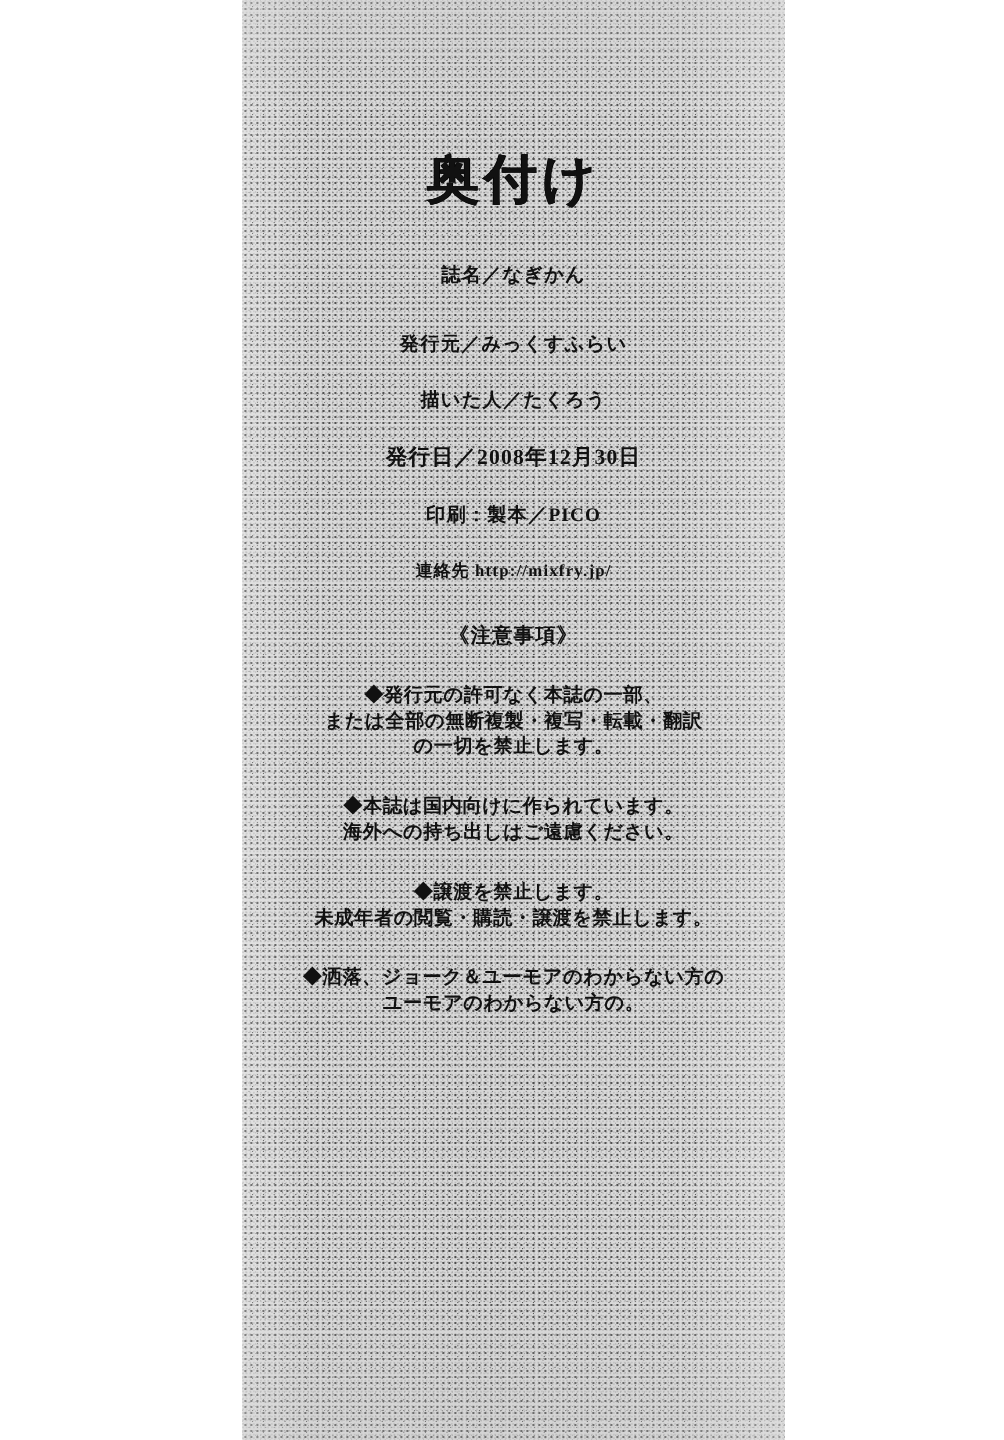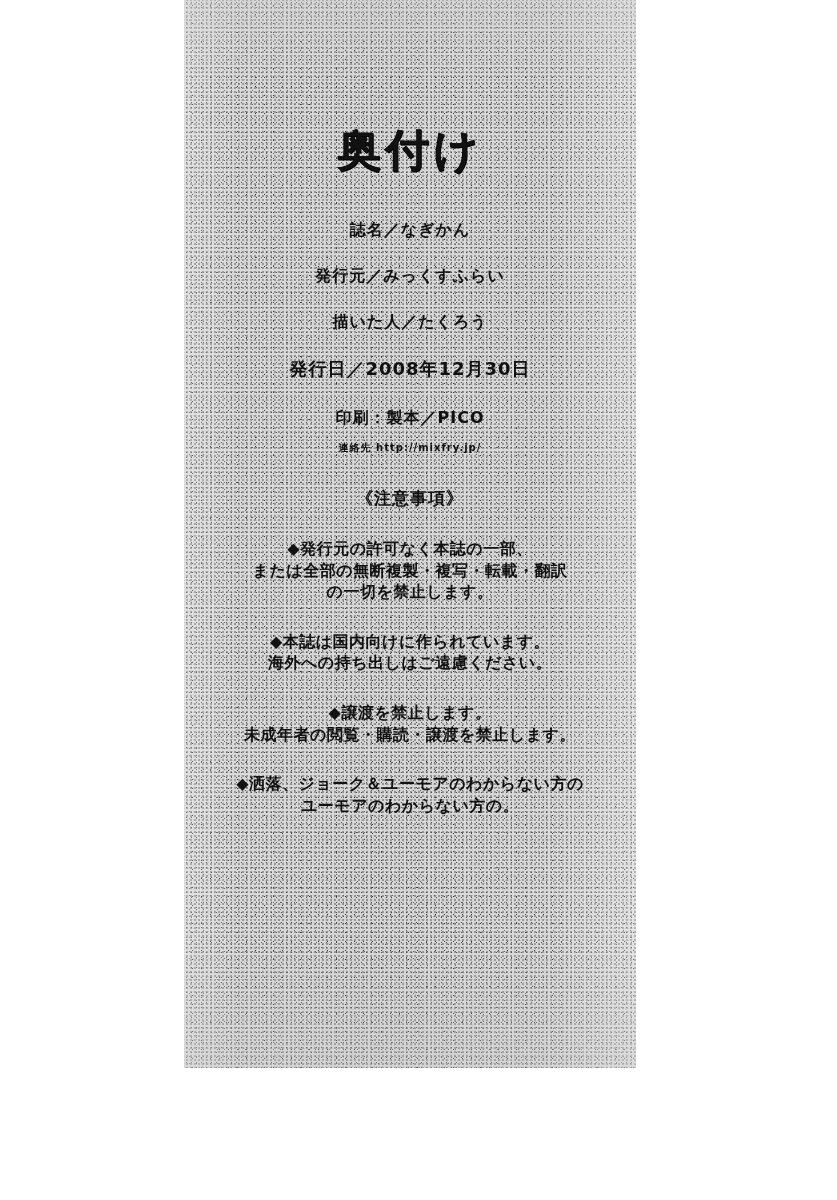--- a/index.html
+++ b/index.html
@@ -11,34 +11,35 @@
     width: 837px;
     height: 1200px;
     position: relative;
     font-family: "DejaVu Sans", sans-serif;
     overflow: hidden;
   }
 
   
   #colophon-page {
     position: absolute;
-    left: 184px;
+    left: 202px;
     top: 0;
     width: 452px;
-    height: 1068px;
+    height: 1200px;
     background-color: #d8d8d8;
     background-image:
       radial-gradient(#4a4a4a 0.6px, transparent 0.7px),
       radial-gradient(#5d5d5d 0.5px, transparent 0.6px),
       radial-gradient(#8f8f8f 0.7px, transparent 0.8px),
       radial-gradient(#2e2e2e 0.4px, transparent 0.5px),
       radial-gradient(#bdbdbd 0.9px, transparent 1px);
     background-size: 5px 5px, 7px 7px, 4px 4px, 9px 9px, 3px 3px;
     background-position: 0 0, 2px 3px, 1px 2px, 4px 1px, 2px 0;
     overflow: hidden;
+    font-family: Liberation Serif, serif;
   }
   
   #scan-tone {
     position: absolute;
     inset: 0;
     background: linear-gradient(to right,
       rgba(255,255,255,0.25) 0%,
       rgba(255,255,255,0.05) 12%,
       rgba(255,255,255,0.0) 45%,
       rgba(255,255,255,0.06) 80%,
@@ -72,25 +73,25 @@
     text-shadow: 0.5px 0.5px 0 #000, -0.5px 0 0 #000;
   }
 
   .meta-line {
     font-size: 16px;
     font-weight: bold;
     letter-spacing: 1px;
     line-height: 1;
   }
   #meta-0 { margin-top: 50px; }
-  #meta-1 { margin-top: 30px; }
+  #meta-1 { margin-top: 42px; }
   #meta-2 { margin-top: 30px; }
   #meta-3 { margin-top: 30px; font-size: 18px; }
   #meta-4 { margin-top: 32px; }
-  #meta-5 { margin-top: 17px; font-size: 10px; text-align: center; }
+  #meta-5 { margin-top: 32px; font-size: 14px; text-align: center; }
 
   #notice-heading {
     margin-top: 34px;
     font-size: 17px;
     font-weight: bold;
     letter-spacing: 1px;
     text-align: center;
   }
 
   .notice-block {

